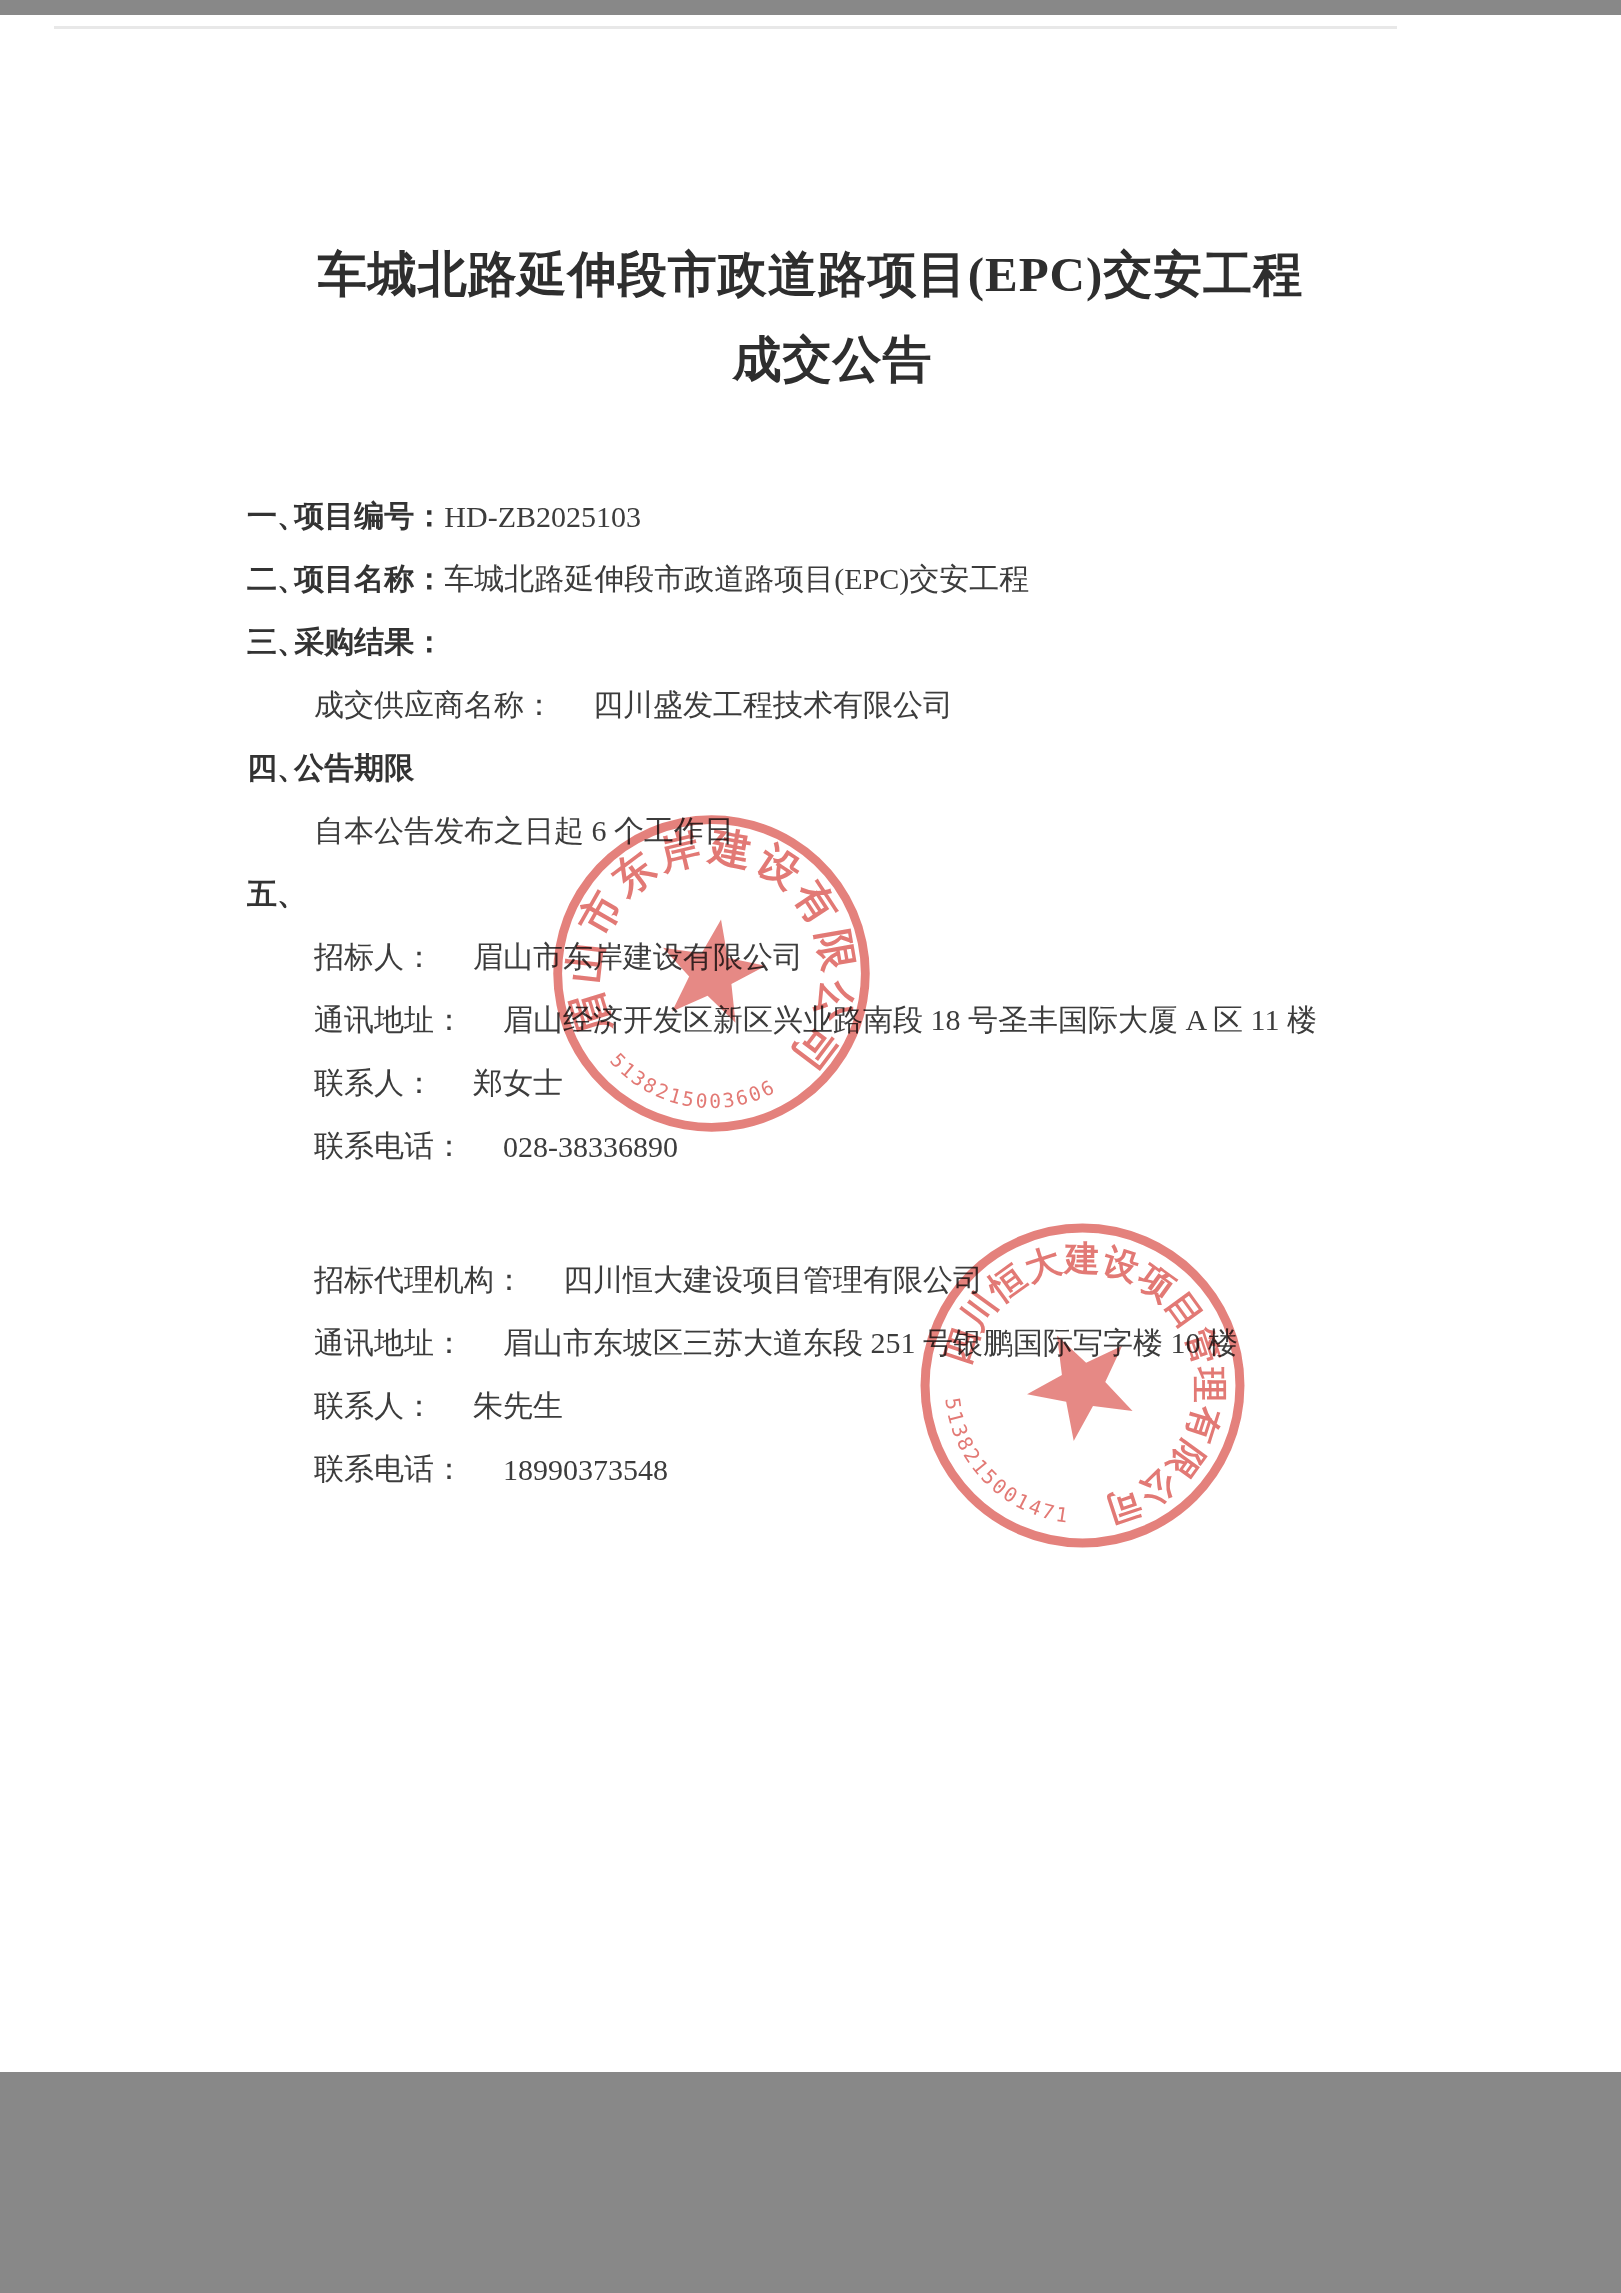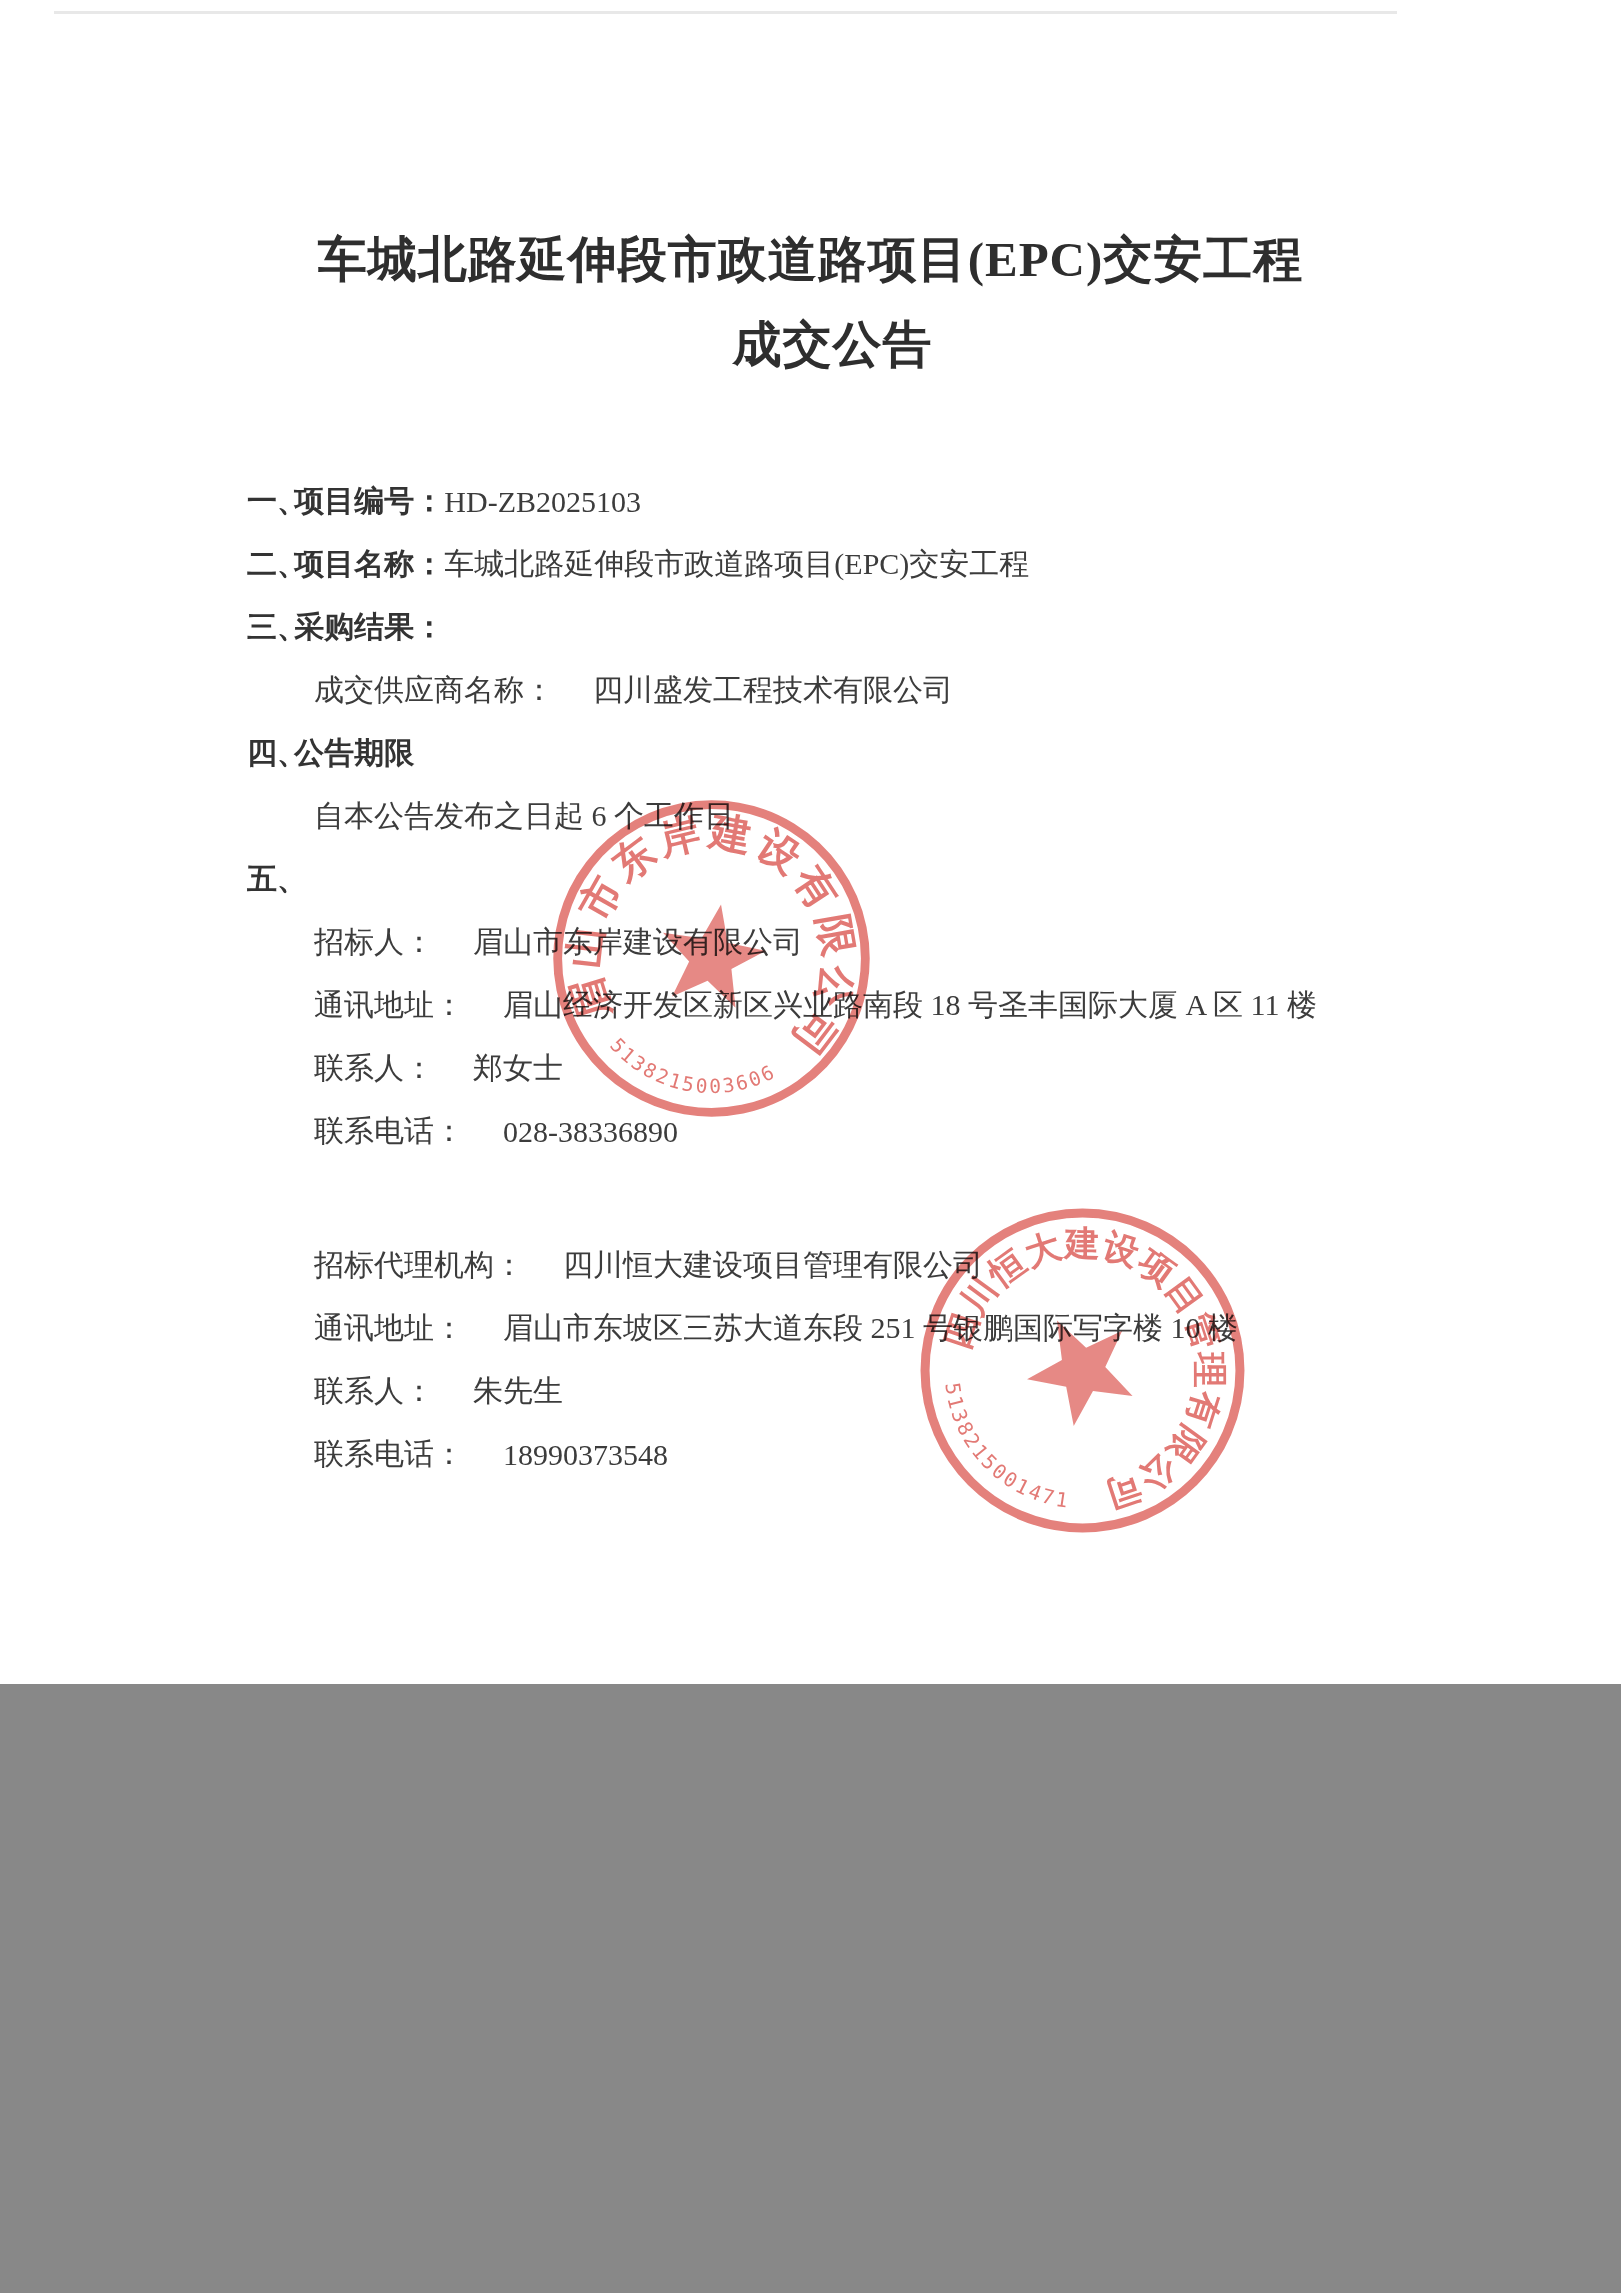--- a/index.html
+++ b/index.html
@@ -1,17 +1,17 @@
 <!DOCTYPE html>
 <html><head>
 <meta charset="utf-8">
 <style>
   html,body { margin:0; padding:0; background:#888; }
   .page {
-    position:relative; width:1621px; height:1684px; margin:0 auto;
+    position:relative; width:1621px; height:2057px; margin:15px auto;
     background:#ffffff; overflow:hidden;
     font-family:"Liberation Serif","DejaVu Serif",serif;
     color:#3c3c3c;
   }
   .scan-line {
     position:absolute; top:10.8px; left:54px; width:1343px; height:2.9px;
     background:#dcdcdc; opacity:.65;
   }
   .title {
     position:absolute; left:0; right:0; text-align:center;

